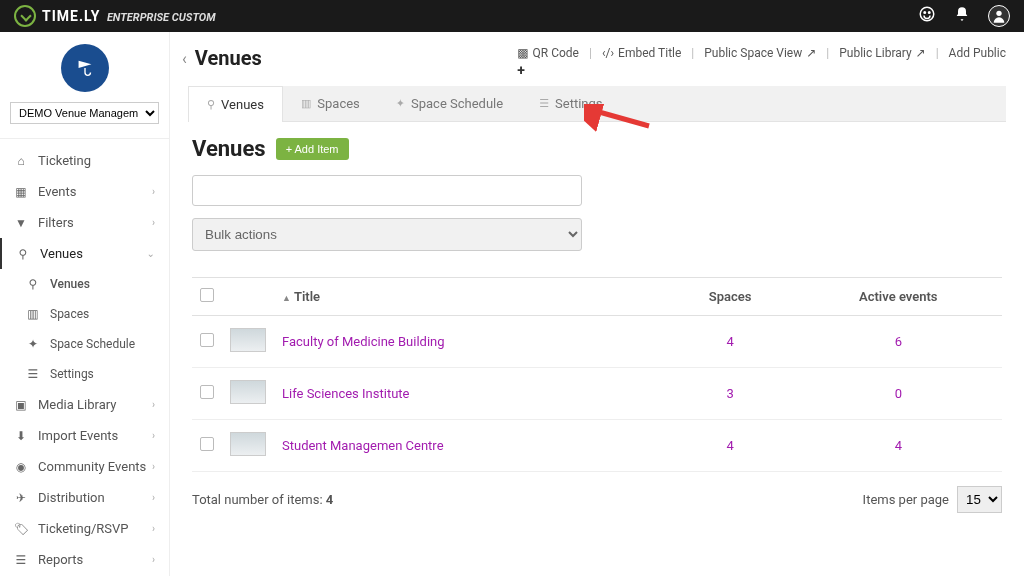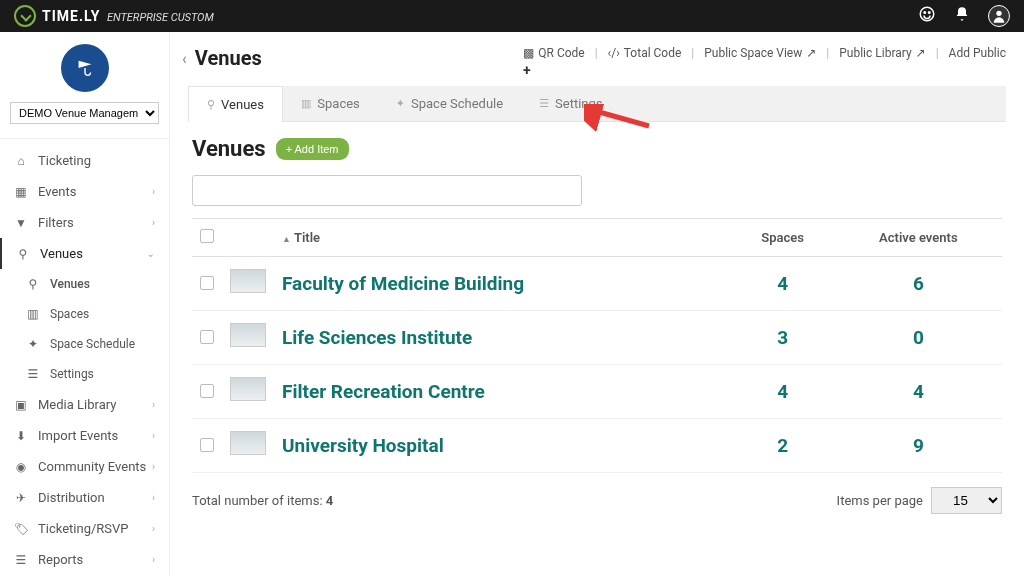--- a/index.html
+++ b/index.html
@@ -3,21 +3,21 @@
 <meta charset="utf-8">
 <style>
 * { box-sizing: border-box; margin: 0; padding: 0; }
 body { font-family: -apple-system, BlinkMacSystemFont, "Segoe UI", Roboto, Arial, sans-serif; font-size: 13px; color: #333; background: #fff; width: 1024px; height: 576px; overflow: hidden; }
 
 .topbar { background: #1a1a1a; height: 32px; display: flex; align-items: center; justify-content: space-between; padding: 0 14px; }
 .logo-wrap { display: flex; align-items: center; gap: 6px; }
 .logo-mark { width: 22px; height: 22px; border: 2px solid #7cb342; border-radius: 50%; position: relative; }
 .logo-mark::after { content: ""; position: absolute; width: 6px; height: 6px; border-left: 2px solid #7cb342; border-bottom: 2px solid #7cb342; transform: rotate(-45deg); top: 5px; left: 6px; }
 .logo-text { color: #fff; font-weight: 700; letter-spacing: 1px; font-size: 14px; }
-.logo-sub { color: #ddd; font-style: italic; font-size: 11px; font-weight: 400; letter-spacing: 0; margin-left: 2px; }
+.logo-sub { color: #ddd; font-style: italic; font-size: 11px; font-weight: 700; letter-spacing: 0; margin-left: 2px; }
 .topbar-icons { display: flex; align-items: center; gap: 18px; }
 .top-icon { color: #fff; font-size: 16px; cursor: pointer; }
 .avatar-top { width: 22px; height: 22px; border-radius: 50%; border: 1px solid #fff; background: #333; display: flex; align-items: center; justify-content: center; color: #fff; font-size: 11px; }
 
 .layout { display: flex; height: calc(100% - 32px); }
 
 .sidebar { width: 170px; border-right: 1px solid #eee; display: flex; flex-direction: column; }
 .org-badge { width: 48px; height: 48px; border-radius: 50%; background: #1a4d8f; display: flex; align-items: center; justify-content: center; color: #fff; font-size: 18px; font-style: italic; margin: 12px auto 10px; }
 .org-select { margin: 0 10px 8px; width: calc(100% - 20px); font-size: 11px; padding: 3px 4px; border: 1px solid #ccc; background: #fff; }
 .nav-divider { height: 1px; background: #eee; margin: 6px 0; }
@@ -44,39 +44,39 @@
 .tab { padding: 10px 18px; display: flex; align-items: center; gap: 6px; color: #777; cursor: pointer; font-size: 13px; }
 .tab.active { background: #fff; color: #333; border-top: 1px solid #e3e3e3; border-left: 1px solid #e3e3e3; border-right: 1px solid #e3e3e3; margin-bottom: -1px; }
 .tab-icon { font-size: 11px; color: #aaa; }
 
 .arrow-annot { position: absolute; top: 104px; left: 584px; pointer-events: none; }
 .arrow-annot svg { width: 70px; height: 30px; }
 
 .content { padding: 14px 22px; }
 .section-title-row { display: flex; align-items: center; gap: 10px; margin-bottom: 14px; }
 .section-title { font-size: 22px; font-weight: 700; color: #222; }
-.add-btn { background: #7cb342; color: #fff; border: none; padding: 5px 10px; border-radius: 9px; font-size: 11px; cursor: pointer; }
+.add-btn { background: #7cb342; color: #fff; border: none; padding: 5px 10px; border-radius: 3px; font-size: 11px; cursor: pointer; }
 
 .filter-label { font-size: 13px; color: #555; margin-bottom: 6px; }
 .filter-input { width: 390px; padding: 7px 8px; border: 1px solid #ccc; border-radius: 3px; margin-bottom: 12px; }
 .bulk-select { width: 390px; padding: 7px 8px; border: 1px solid #ccc; background: #f1f1f1; color: #666; border-radius: 3px; margin-bottom: 14px; }
 
-.table { width: 100%; border-collapse: collapse; }
+.table { width: 100%; border-collapse: collapse; margin-top: 12px; }
 .table th { text-align: left; padding: 10px 8px; font-weight: 600; color: #555; border-bottom: 1px solid #e0e0e0; border-top: 1px solid #e0e0e0; font-size: 13px; }
 .table th.center, .table td.center { text-align: center; }
-.table td { padding: 12px 8px; border-bottom: 1px solid #eee; color: #0f766e; font-size: 19px; vertical-align: middle; font-weight: bold; }
+.table td { padding: 12px 8px; border-bottom: 1px solid #eee; color: #a21caf; font-size: 13px; vertical-align: middle; }
 .cb-cell { width: 28px; }
 .chk { width: 14px; height: 14px; border: 1px solid #bbb; border-radius: 2px; display: inline-block; }
 .thumb-cell { width: 44px; }
 .thumb { width: 36px; height: 24px; background: linear-gradient(180deg, #cfd8dc 0%, #eceff1 100%); border: 1px solid #ccc; display: inline-block; }
 .sort-caret { font-size: 9px; color: #888; margin-right: 3px; }
 
 .footer-row { display: flex; align-items: center; justify-content: space-between; padding: 14px 0 6px; font-size: 13px; color: #555; }
 .perpage { display: flex; align-items: center; gap: 8px; }
-.perpage select { padding: 4px 17px; border: 1px solid #ccc; }
+.perpage select { padding: 4px 4px; border: 1px solid #ccc; }
 </style>
 </head>
 <body>
 
 <div class="topbar">
   <div class="logo-wrap">
     <span class="logo-mark"></span>
     <span class="logo-text">
       <span>TIME.LY</span>
       <span class="logo-sub">ENTERPRISE CUSTOM</span>
@@ -224,21 +224,21 @@
       </div>
       <div>
         <div class="header-links">
           <a>
               <span>▩</span>
               <span>QR Code</span>
             </a>
           <span class="sep">|</span>
           <a>
               <span>‹/›</span>
-              <span>Total Code</span>
+              <span>Embed Title</span>
             </a>
           <span class="sep">|</span>
           <a>
               <span>Public Space View</span>
               <span>↗</span>
             </a>
           <span class="sep">|</span>
           <a>
               <span>Public Library</span>
               <span>↗</span>
@@ -280,20 +280,23 @@
         </svg>
     </div>
 
     <div class="content">
       <div class="section-title-row">
         <h2 class="section-title">Venues</h2>
         <button class="add-btn">+ Add Item</button>
       </div>
       <input class="filter-input" type="text" style="">
       <br>
+      <select class="bulk-select">
+        <option>Bulk actions</option>
+      </select>
 
       <table class="table">
         <thead>
           <tr>
             <th class="cb-cell"><span class="chk"></span></th>
             <th class="thumb-cell"></th>
             <th><span class="sort-caret">▲</span><span>Title</span></th>
             <th class="center">Spaces</th>
             <th class="center">Active events</th>
           </tr>
@@ -309,30 +312,23 @@
             <tr>
               <td class="cb-cell"><span class="chk"></span></td>
               <td class="thumb-cell"><span class="thumb"></span></td>
               <td>Life Sciences Institute</td>
               <td class="center">3</td>
               <td class="center">0</td>
             </tr>
             <tr>
               <td class="cb-cell"><span class="chk"></span></td>
               <td class="thumb-cell"><span class="thumb"></span></td>
-              <td>Filter Recreation Centre</td>
+              <td>Student Managemen Centre</td>
               <td class="center">4</td>
               <td class="center">4</td>
-            </tr>
-            <tr>
-              <td class="cb-cell"><span class="chk"></span></td>
-              <td class="thumb-cell"><span class="thumb"></span></td>
-              <td>University Hospital</td>
-              <td class="center">2</td>
-              <td class="center">9</td>
             </tr>
           </tbody>
       </table>
 
       <div class="footer-row">
         <div>
           <span>Total number of items: </span><b>4</b>
         </div>
         <div class="perpage">
           <span>Items per page</span>

